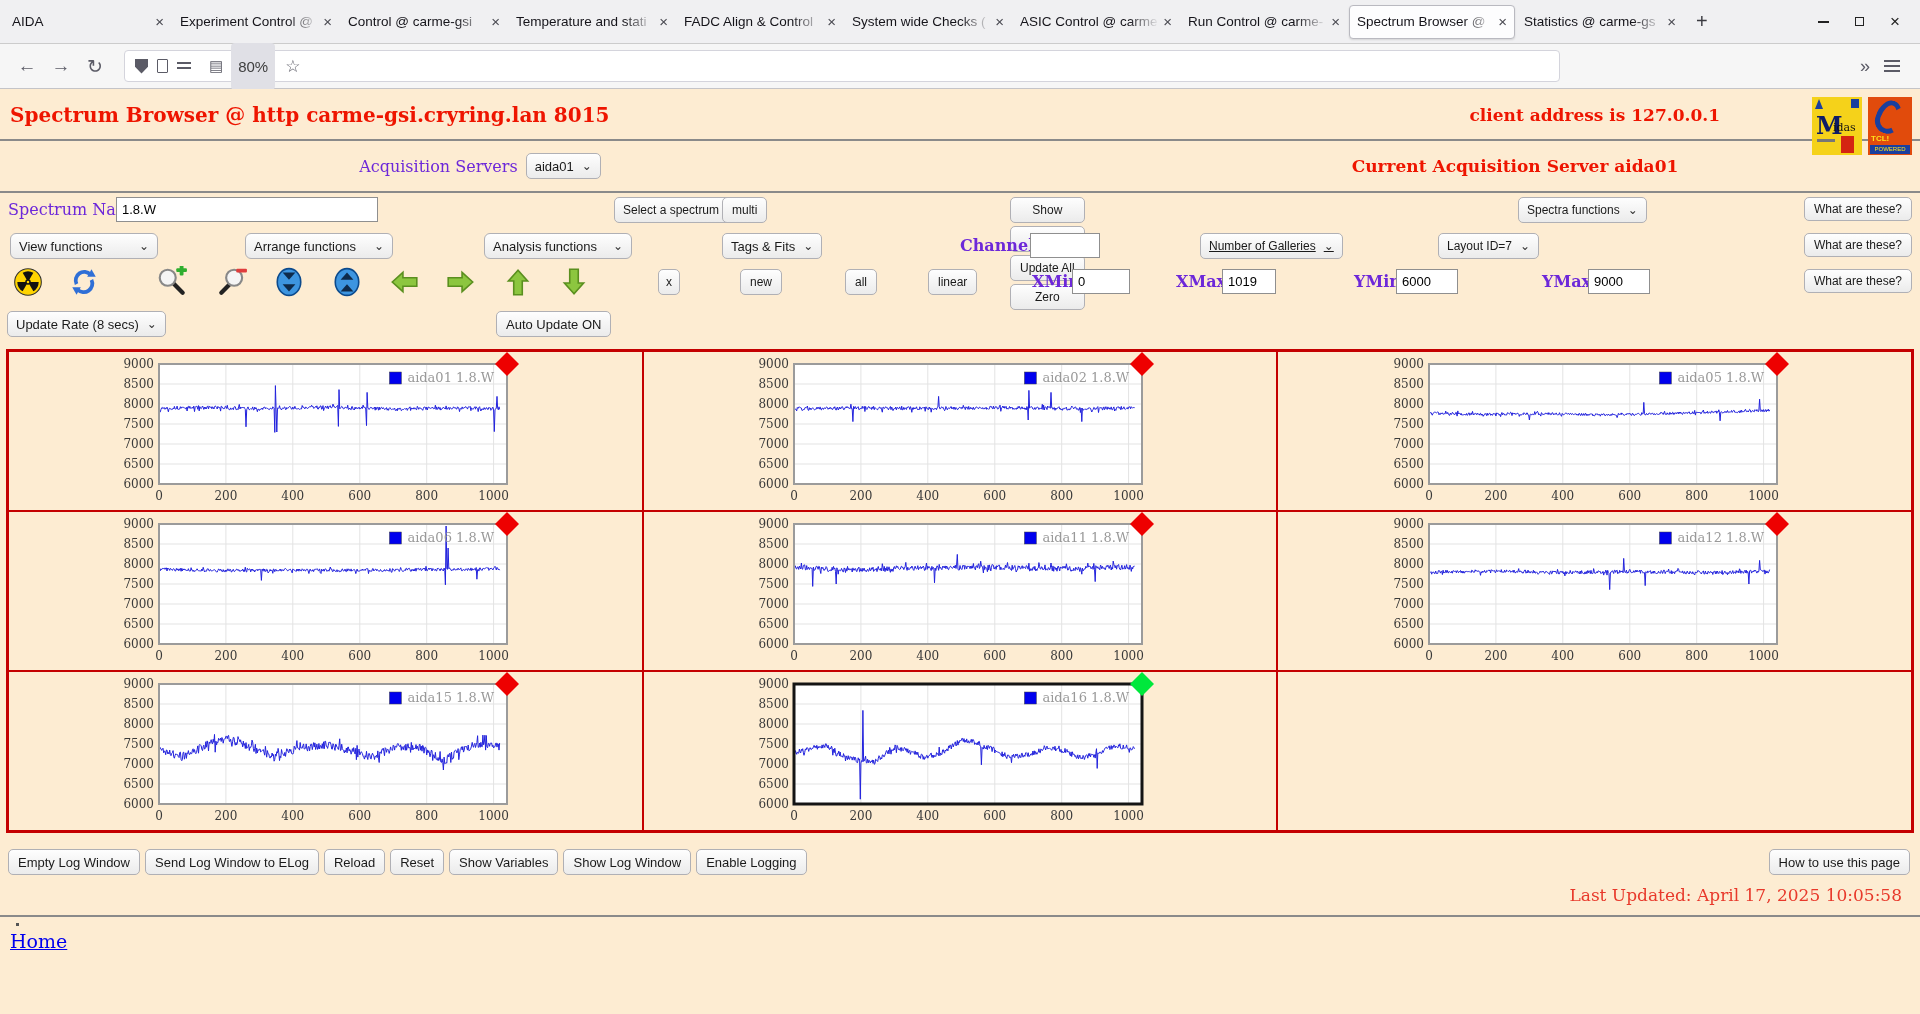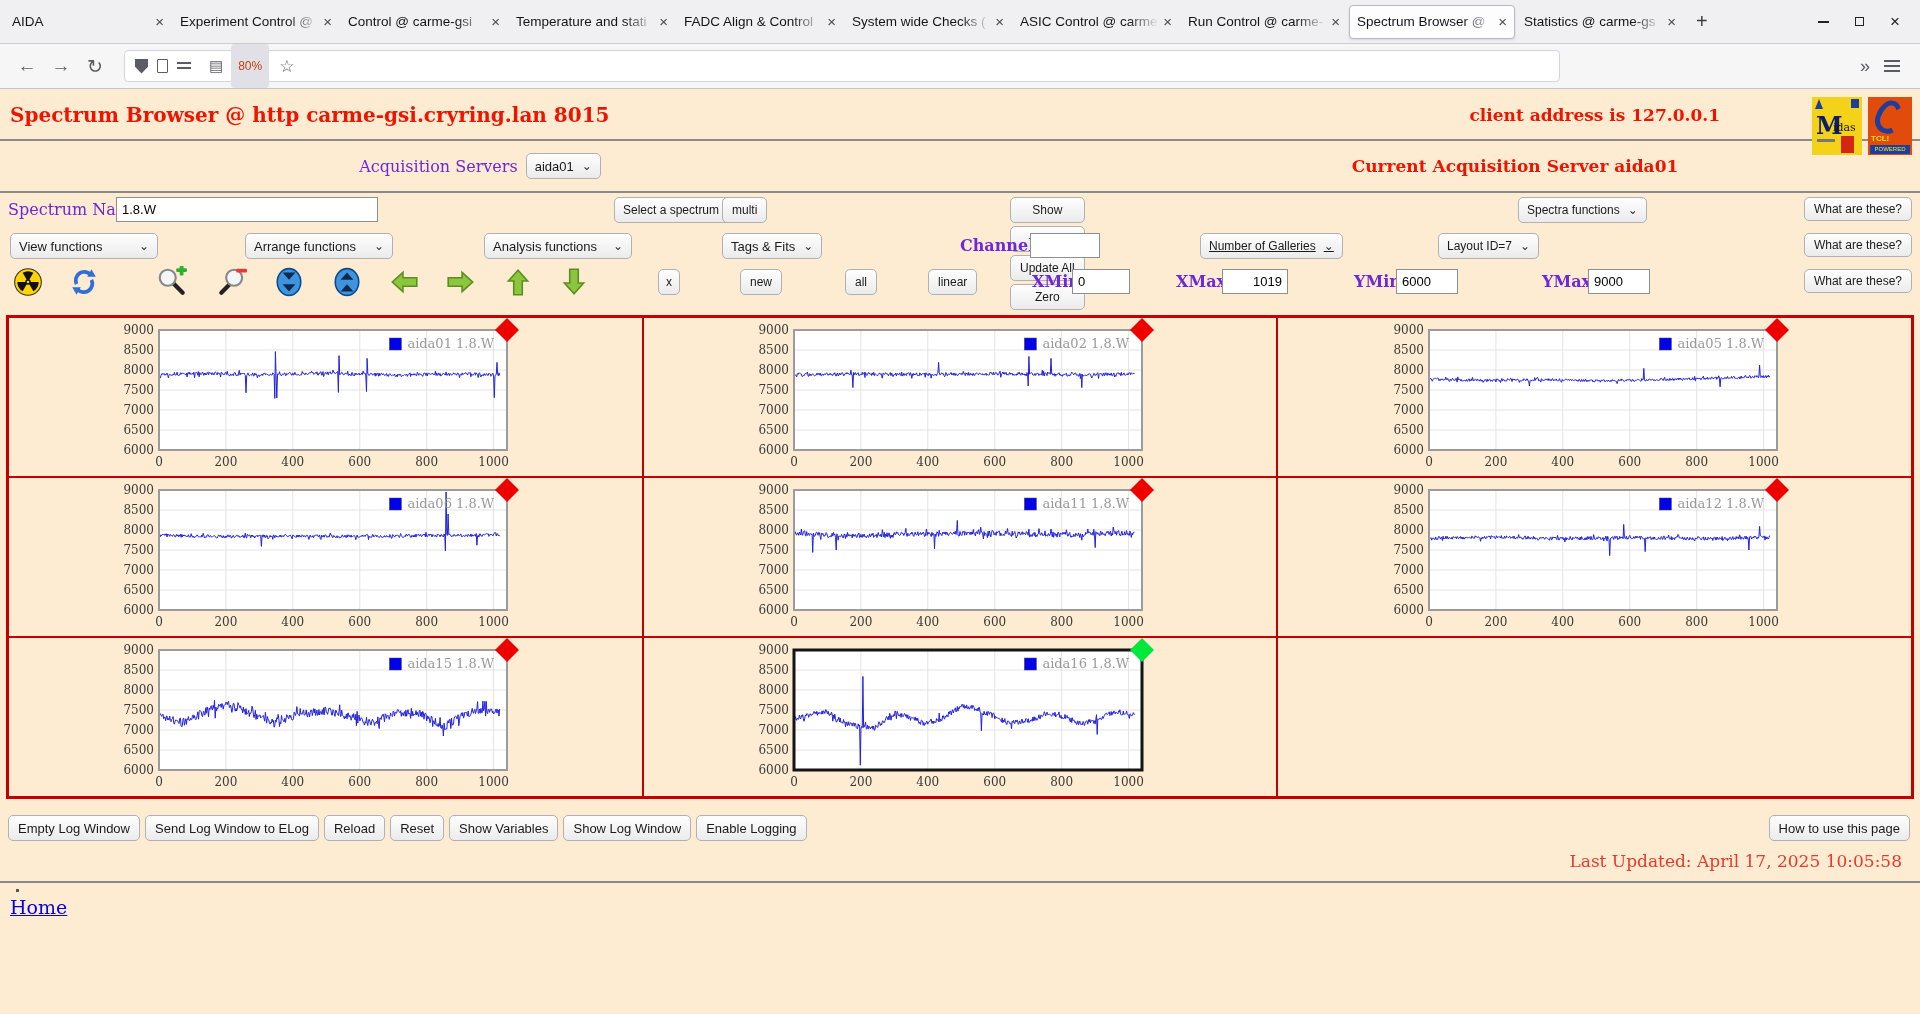--- a/index.html
+++ b/index.html
@@ -22,21 +22,21 @@
   .navic { font-size:19px; color:#5b5b66; width:34px; text-align:center; }
   .urlfield { height:32px; width:1436px; margin-left:12px; background:#fff; border:1px solid #d4d4dc; border-radius:4px; display:flex; align-items:center; padding:0 10px; }
   .shield { width:13px; height:15px; background:#5b5b66; clip-path:polygon(0 0,100% 0,100% 55%,50% 100%,0 55%); margin-right:9px; }
   .pageic { width:11px; height:14px; border:1.5px solid #5b5b66; border-radius:1px; margin-right:9px; }
   .perms { width:14px; height:12px; margin-right:10px; position:relative; }
   .perms::before,.perms::after{content:"";position:absolute;left:0;right:0;height:2px;background:#5b5b66;}
   .perms::before{top:2px;} .perms::after{top:7px;}
   .urltext { font-size:15px; color:#0c0c0d; flex:1; white-space:nowrap; overflow:hidden; }
   .urltext .path { color:#787878; }
   .readeric { font-size:15px; color:#5b5b66; margin:0 8px; }
-  .zoombadge { font-size:12px; color:#c2410c; background:#e0e0e6; border-radius:4px; padding:15px 7px; }
+  .zoombadge { font-size:15px; color:#404040; background:#e0e0e6; border-radius:4px; padding:15px 7px; }
   .staric { font-size:17px; color:#5b5b66; margin:0 4px 0 10px; }
   .ovflic { font-size:18px; color:#5b5b66; margin-left:auto; padding:0 14px; }
   .menuic { width:16px; height:12px; position:relative; margin-right:10px; }
   .menuic i{position:absolute;left:0;right:0;height:2px;background:#5b5b66;display:block;}
   .menuic i:nth-child(1){top:0}.menuic i:nth-child(2){top:5px}.menuic i:nth-child(3){top:10px}
 
   
   .page { position:relative; height:924px; background:#fdecd2; }
   .rl { font-family:"DejaVu Serif", serif; color:#6d28d9; font-size:16px; }
   .rlb { font-weight:bold; }
@@ -58,21 +58,21 @@
   .logo-tcl .tcl { position:absolute; bottom:12px; left:3px; font-size:8px; font-weight:bold; color:#ffe11a; }
   .logo-tcl .pow { position:absolute; bottom:1px; left:2px; right:2px; height:9px; background:#1a3f9e; color:#ffe11a; font-size:6px; text-align:center; line-height:9px; }
 
   .serverrow { height:50px; display:flex; align-items:center; }
   .serverrow .half { width:50%; display:flex; justify-content:center; align-items:center; gap:8px; }
   .current { font-family:"DejaVu Serif",serif; font-weight:bold; font-size:17px; color:#ee1500; margin-left:150px; }
 
   .btn { display:inline-flex; align-items:center; justify-content:center; font:13px "Liberation Sans",sans-serif; color:#1a1a1a; padding:3px 9px; border:1px solid #b0b0b5; border-radius:5px; background:linear-gradient(#fefefe,#ebebeb); white-space:nowrap; height:26px; }
   .sel { display:inline-flex; align-items:center; font:13px "Liberation Sans",sans-serif; color:#1a1a1a; padding:3px 8px; border:1px solid #b0b0b5; border-radius:5px; background:linear-gradient(#fefefe,#ebebeb); white-space:nowrap; height:26px; }
   .sel::after { content:"⌄"; font-size:12px; color:#333; margin-left:8px; }
-  .sel.wide { min-width:148px; justify-content:space-between; }
+  .sel.wide { min-width:148px; justify-content:space-between;border-radius:6px; }
   .inp { font:13px "Liberation Sans",sans-serif; border:1px solid #8f8f8f; background:#fff; height:25px; padding:1px 5px; }
 
   .crow { position:relative; }
   .abs { position:absolute; top:4px; }
   .whatbtn { position:absolute; top:4px; right:8px; font-size:12px; height:24px; }
   .icon30 { position:absolute; top:1px; width:32px; height:32px; display:inline-block; }
 
   .grid { margin:8px 6px 0; border:2px solid #c40000; display:grid; grid-template-columns:repeat(3,1fr); grid-auto-rows:160px; }
   .cell { border:1px solid #c40000; display:flex; justify-content:center; align-items:flex-start; overflow:hidden; }
 
@@ -256,28 +256,32 @@
           </svg></span><span class="icon30" style="left: 558px;"><svg width="32" height="32" viewBox="0 0 30 30">
             <polygon points="15,26 6,16 11,16 11,3 19,3 19,16 24,16" fill="#8cc63f" stroke="#5a8f1f" stroke-width="1.5"></polygon>
           </svg></span></span>
     <span class="btn abs" style="left:658px;padding:3px 7px;font-size:12px;">x</span>
     <span class="btn abs" style="left:740px;font-size:12px;">new</span>
     <span class="btn abs" style="left:845px;font-size:12px;">all</span>
     <span class="btn abs" style="left:928px;font-size:12px;">linear</span>
     <span class="rl rlb abs" style="left:1032px;top:7px;">XMin</span>
     <input class="inp abs" style="left: 1072px; width: 58px;" value="0">
     <span class="rl rlb abs" style="left:1176px;top:7px;">XMax</span>
-    <input class="inp abs" style="left: 1222px; width: 66px; text-align: right;" value="1019">
+    <input class="inp abs" style="left: 1222px; width: 54px;" value="1019">
     <span class="rl rlb abs" style="left:1354px;top:7px;">YMin</span>
     <input class="inp abs" style="left: 1396px; width: 62px;" value="6000">
     <span class="rl rlb abs" style="left:1542px;top:7px;">YMax</span>
     <input class="inp abs" style="left: 1588px; width: 62px;" value="9000">
     <span class="btn whatbtn">What are these?</span>
   </div>
 
+  <div class="crow" style="height:34px;">
+    <span class="sel abs" style="left:7px;">Update Rate (8 secs)</span>
+    <span class="btn abs" style="left:496px;">Auto Update ON</span>
+  </div>
 
   <div class="grid" id="chartgrid">
       <div class="cell">
         <svg width="420" height="158" viewBox="0 0 420 158">
           <rect x="44" y="12" width="348" height="120" fill="#ffffff"></rect>
           <line x1="44" y1="112.0" x2="392" y2="112.0" stroke="#e3e3e3"></line>
           <line x1="44" y1="92.0" x2="392" y2="92.0" stroke="#e3e3e3"></line>
           <line x1="44" y1="72.0" x2="392" y2="72.0" stroke="#e3e3e3"></line>
           <line x1="44" y1="52.0" x2="392" y2="52.0" stroke="#e3e3e3"></line>
           <line x1="44" y1="32.0" x2="392" y2="32.0" stroke="#e3e3e3"></line>

